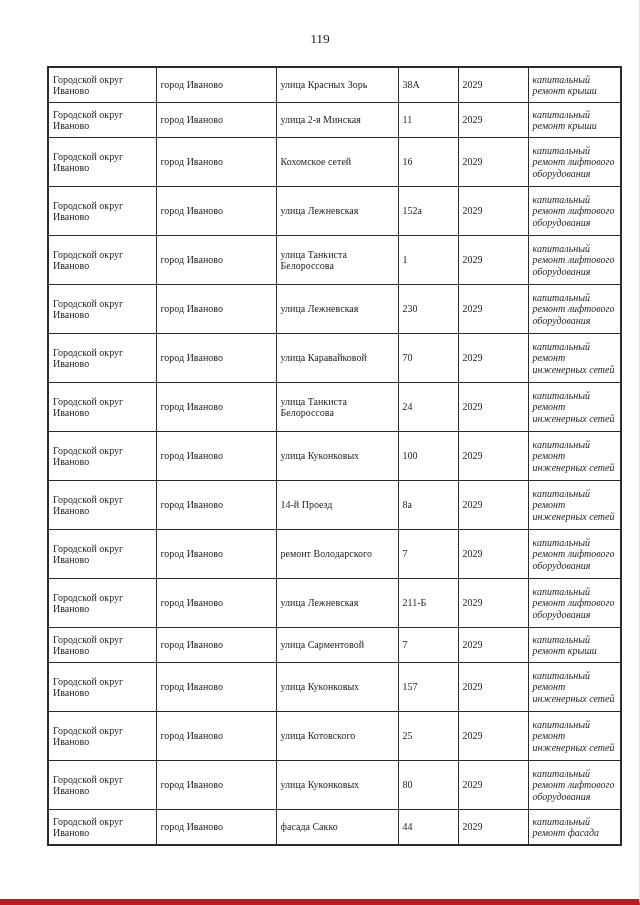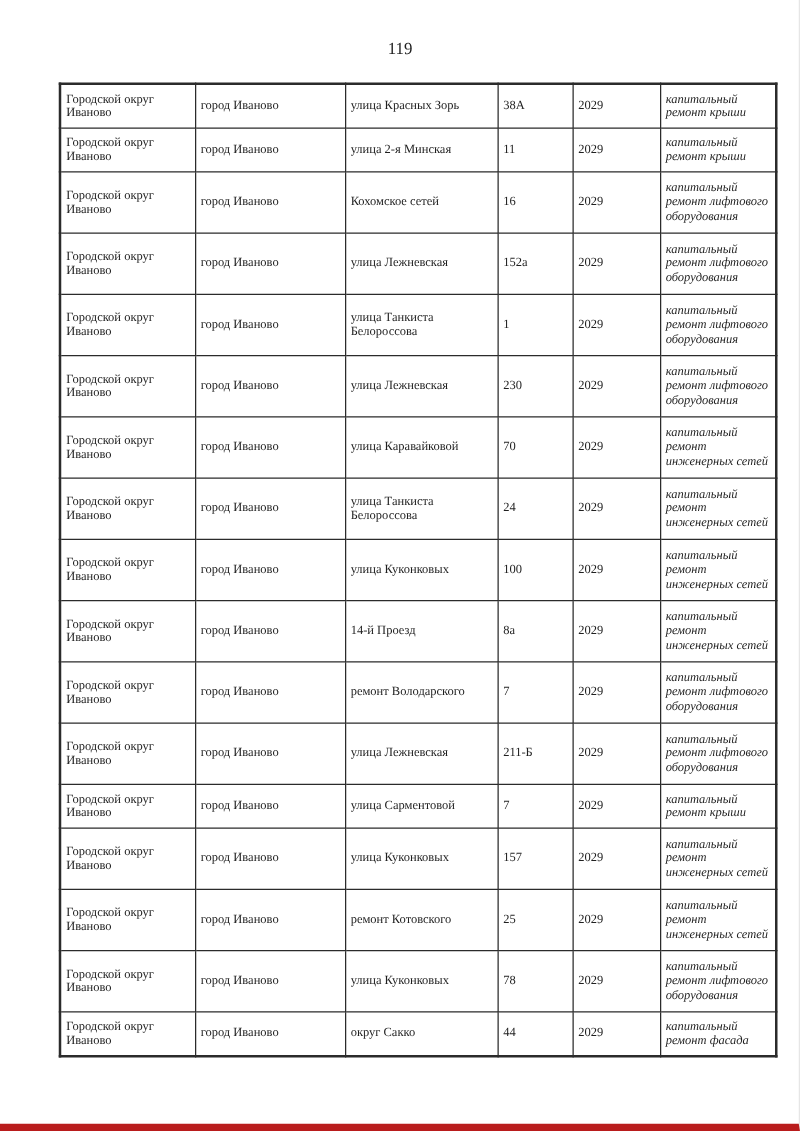--- a/index.html
+++ b/index.html
@@ -199,39 +199,39 @@
       <td class="c-city">город Иваново</td>
       <td class="c-street">улица Куконковых</td>
       <td class="c-house">157</td>
       <td class="c-year">2029</td>
       <td class="c-work">капитальный ремонт инженерных сетей</td>
     </tr>
 
     <tr class="r4">
       <td class="c-district">Городской округ Иваново</td>
       <td class="c-city">город Иваново</td>
-      <td class="c-street">ремонт Котовского</td>
+      <td class="c-street">улица Котовского</td>
       <td class="c-house">25</td>
       <td class="c-year">2029</td>
       <td class="c-work">капитальный ремонт инженерных сетей</td>
     </tr>
 
     <tr class="r4">
       <td class="c-district">Городской округ Иваново</td>
       <td class="c-city">город Иваново</td>
       <td class="c-street">улица Куконковых</td>
-      <td class="c-house">78</td>
-      <td class="c-year">2029</td>
-      <td class="c-work">капитальный ремонт лифтового оборудования</td>
-    </tr>
-
-    <tr class="r2">
-      <td class="c-district">Городской округ Иваново</td>
-      <td class="c-city">город Иваново</td>
-      <td class="c-street">округ Сакко</td>
+      <td class="c-house">80</td>
+      <td class="c-year">2029</td>
+      <td class="c-work">капитальный ремонт лифтового оборудования</td>
+    </tr>
+
+    <tr class="r2">
+      <td class="c-district">Городской округ Иваново</td>
+      <td class="c-city">город Иваново</td>
+      <td class="c-street">фасада Сакко</td>
       <td class="c-house">44</td>
       <td class="c-year">2029</td>
       <td class="c-work">капитальный ремонт фасада</td>
     </tr>
   </tbody>
   </table>
 
 </div>
 
 </body></html>

